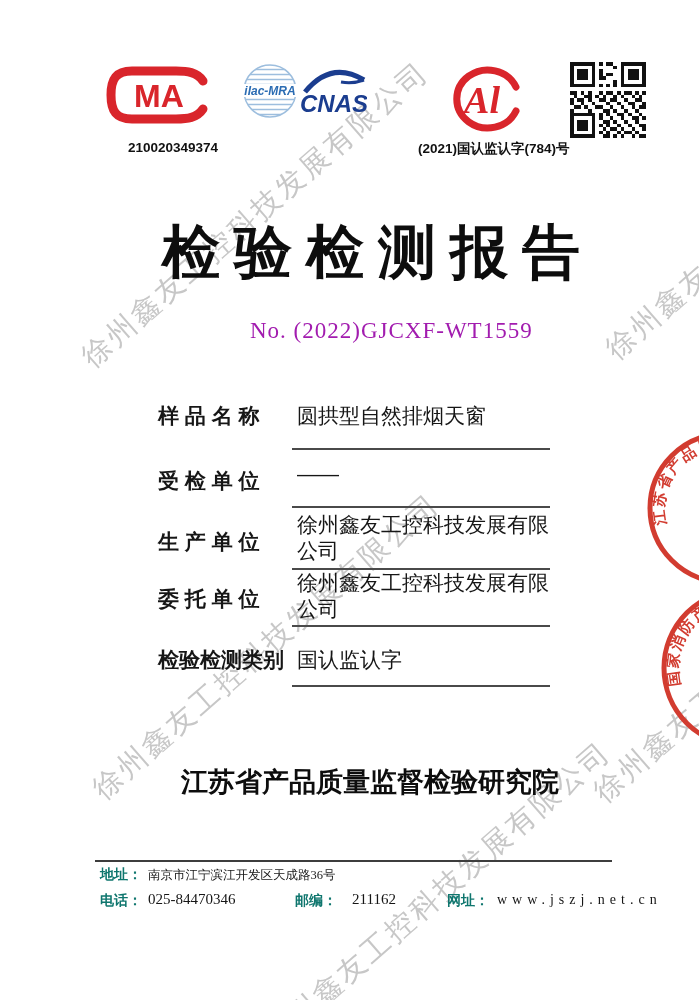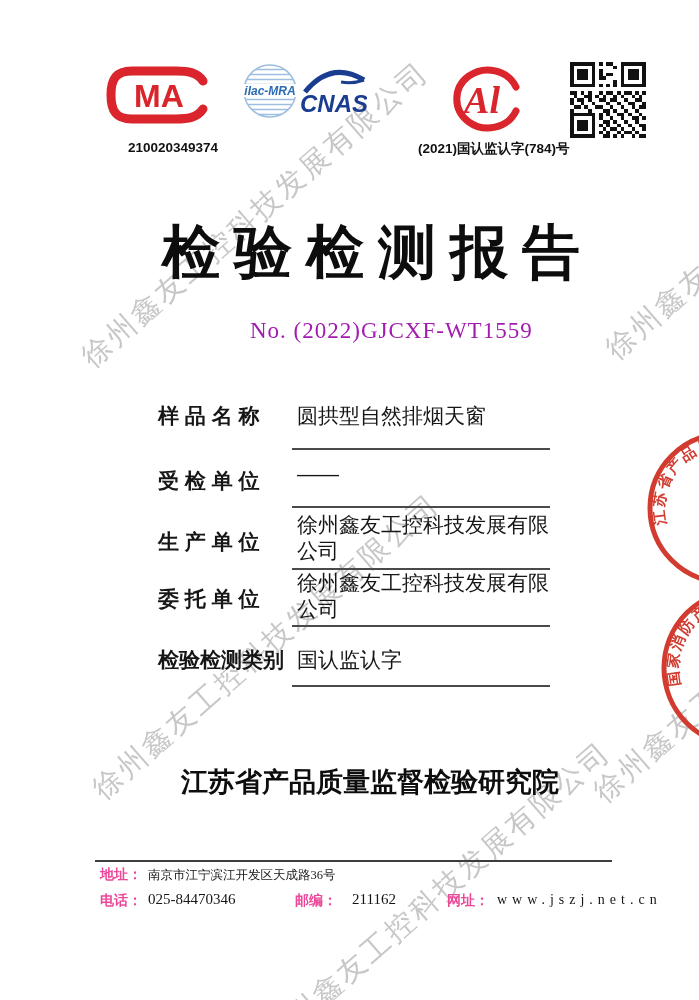--- a/index.html
+++ b/index.html
@@ -16,21 +16,21 @@
   .title{font-size:58px;font-weight:700;letter-spacing:14px;color:#0d0d0d;white-space:nowrap;z-index:1;font-family:Liberation Serif, serif;}
   .repno{font-family:"Liberation Serif",serif;font-weight:400;font-size:23px;letter-spacing:1px;color:#a21caf;}
   
   .lbl{font-size:21px;font-weight:600;color:#161616;white-space:nowrap;z-index:1;}
   .val{font-size:21px;font-weight:400;color:#161616;z-index:1;}
   .val-wrap{width:258px;line-height:26px;}
   .uline{height:2px;background:#4a4a4a;width:258px;z-index:1;}
   
   .inst{left:90px;width:560px;text-align:center;font-weight:700;color:#0d0d0d;white-space:nowrap;z-index:1;}
   
-  .f-lbl{font-size:14px;font-weight:600;color:#ec4899;white-space:nowrap;}
+  .f-lbl{font-size:14px;font-weight:600;color:#0f766e;white-space:nowrap;}
   .f-val{font-family:"Liberation Serif",serif;font-size:15px;color:#161616;white-space:nowrap;}
   .stamp{z-index:2;}
   svg{display:block;}
 </style>
 </head>
 <body>
 
 <div id="page">
 
   <div class="wm" style="left:86px;top:346px">徐州鑫友工控科技发展有限公司</div>

